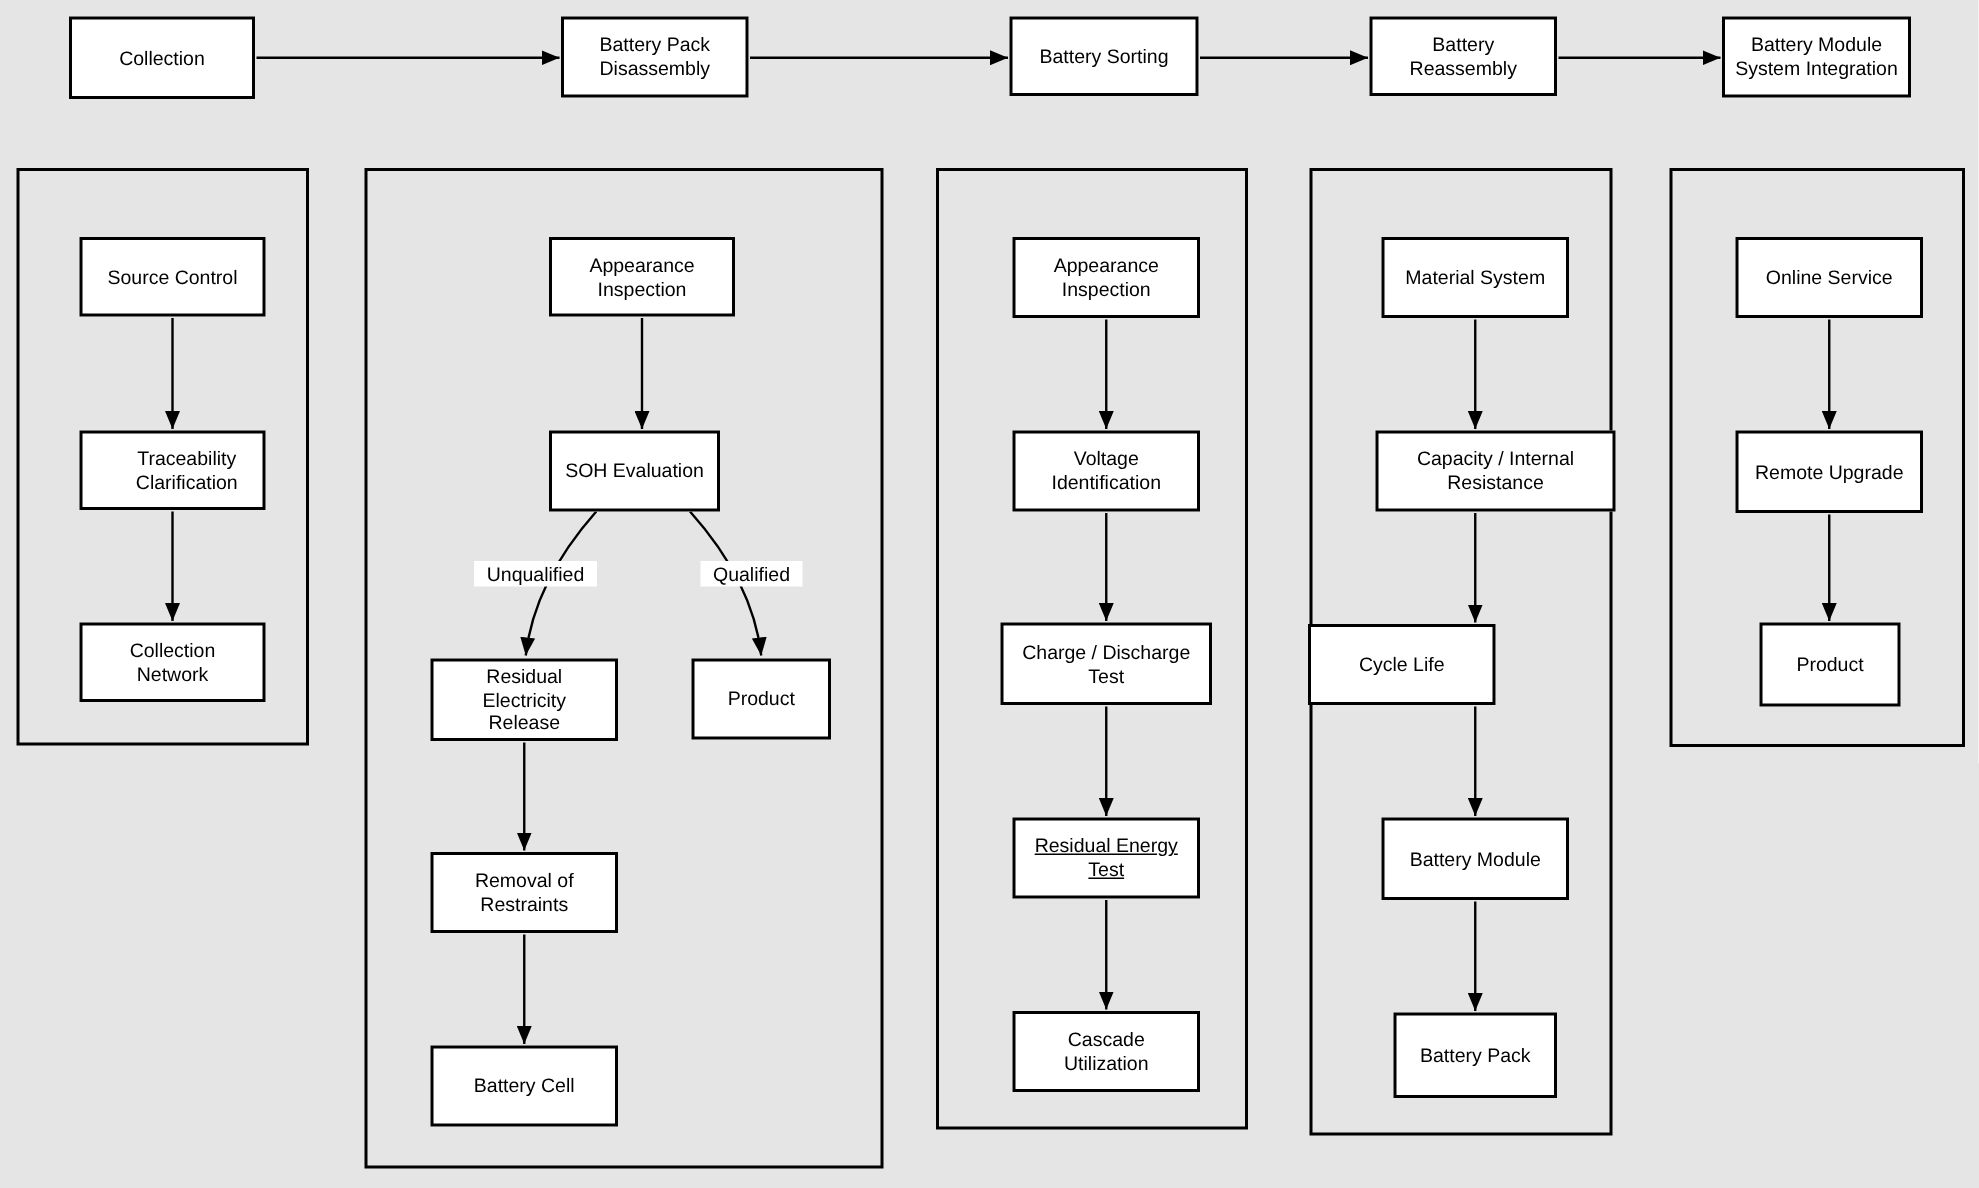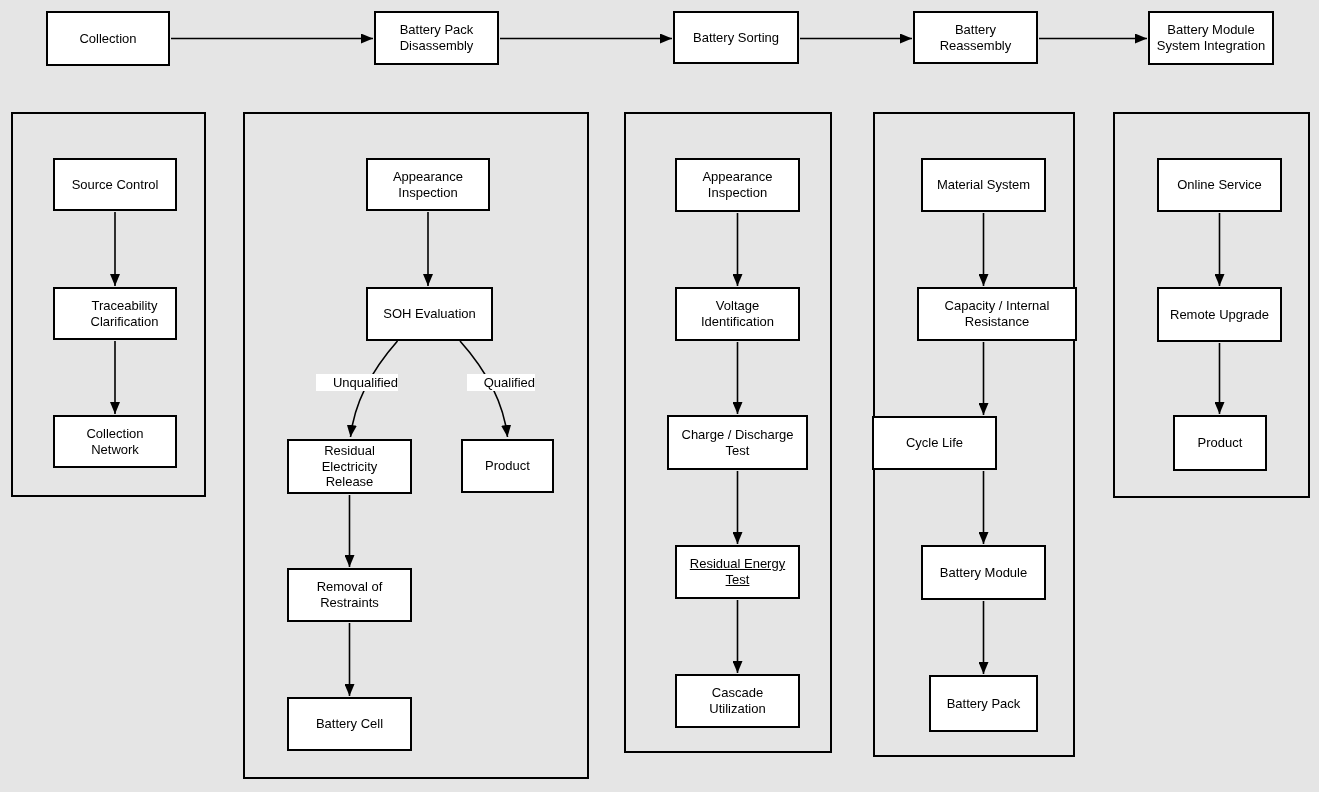--- a/index.html
+++ b/index.html
@@ -33,21 +33,21 @@
     font-size: 13px;
     line-height: 1.2;
     padding: 2px 8px;
     z-index: 2;
   }
   .edge-label {
     position: absolute;
     background: #ffffff;
     font-size: 13px;
     line-height: 17px;
-    text-align: right;
+    text-align: center;
     z-index: 3;
   }
 </style>
 </head>
 <body>
 
 <div class="canvas">
 
   <svg class="wires" width="1319" height="792" viewBox="0 0 1319 792">
     <defs>
@@ -94,21 +94,21 @@
   <div class="group" style="left:243px; top:112px; width:346px; height:667px;"></div>
   <div class="group" style="left:624px; top:112px; width:208px; height:641px;"></div>
   <div class="group" style="left:873px; top:112px; width:202px; height:645px;"></div>
   <div class="group" style="left:1113px; top:112px; width:197px; height:386px;"></div>
 
   <div class="node" style="left:53px; top:158px; width:124px; height:53px;">Source Control</div>
   <div class="node" style="left:53px; top:287px; width:124px; height:53px;padding-left:27px;">Traceability Clarification</div>
   <div class="node" style="left:53px; top:415px; width:124px; height:53px;">Collection Network</div>
 
   <div class="node" style="left:366px; top:158px; width:124px; height:53px;">Appearance Inspection</div>
-  <div class="node" style="left:366px; top:287px; width:127px; height:54px;">SOH Evaluation</div>
+  <div class="node" style="left:366px; top:287px; width:114px; height:54px;">SOH Evaluation</div>
   <div class="node" style="left:287px; top:439px; width:125px; height:55px;">Residual Electricity Release</div>
   <div class="node" style="left:461px; top:439px; width:93px; height:54px;">Product</div>
   <div class="node" style="left:287px; top:568px; width:125px; height:54px;">Removal of Restraints</div>
   <div class="node" style="left:287px; top:697px; width:125px; height:54px;">Battery Cell</div>
 
   <div class="edge-label" style="left:316px; top:374px; width:82px;">Unqualified</div>
   <div class="edge-label" style="left:467px; top:374px; width:68px;">Qualified</div>
 
   <div class="node" style="left:675px; top:158px; width:125px; height:54px;">Appearance Inspection</div>
   <div class="node" style="left:675px; top:287px; width:125px; height:54px;">Voltage Identification</div>

